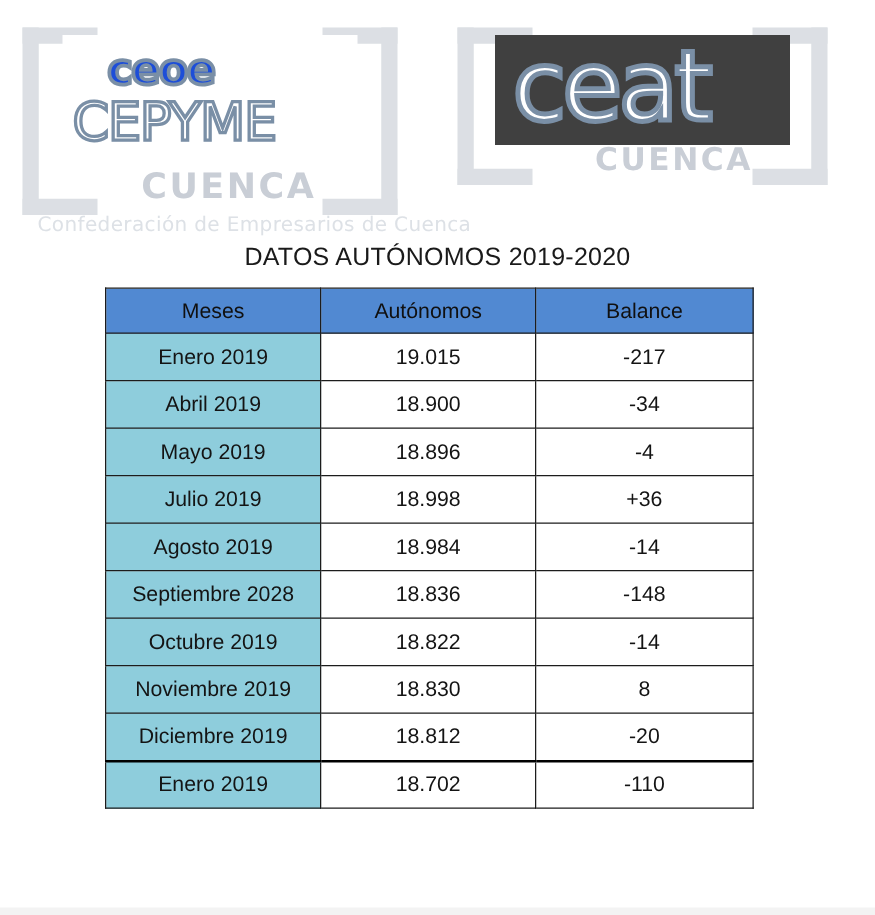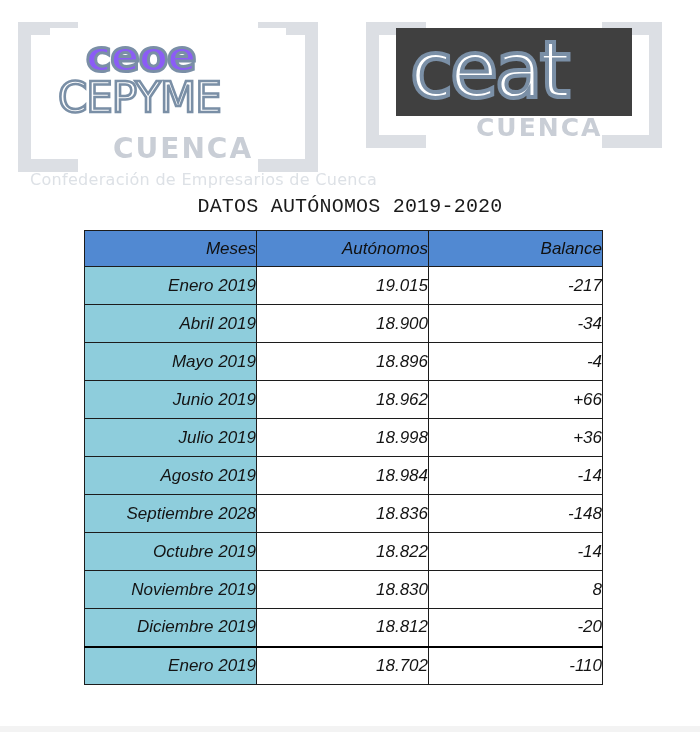--- a/index.html
+++ b/index.html
@@ -71,24 +71,24 @@
     height: 110px;
     background: #ffffff;
     z-index: 2;
   }
 
   .ceoe-word {
     position: absolute;
     left: 36px;
     top: 2px;
     font-family: "DejaVu Sans", sans-serif;
-    font-size: 43px;
+    font-size: 34px;
     font-weight: bold;
     letter-spacing: -1px;
-    color: #8b5cf6;
+    color: #1d4ed8;
     -webkit-text-stroke: 3px #7a8fa6;
     line-height: 52px;
   }
 
   .cepyme-word {
     position: absolute;
     left: 8px;
     top: 48px;
     font-family: "DejaVu Sans", sans-serif;
     font-size: 42px;
@@ -167,21 +167,21 @@
     line-height: 28px;
   }
 
   
   .table-title {
     position: absolute;
     left: 0;
     top: 195px;
     width: 700px;
     text-align: center;
-    font-family: Liberation Mono, monospace;
+    font-family: Liberation Sans, sans-serif;
     font-size: 20px;
     color: #1a1a1a;
     letter-spacing: 0.2px;
   }
 
   
   .data-table-wrap {
     position: absolute;
     left: 84px;
     top: 230px;
@@ -192,26 +192,25 @@
     border-collapse: collapse;
     width: 518px;
     table-layout: fixed;
   }
 
   table.data-table th,
   table.data-table td {
     border: 1px solid #1c1c1c;
     height: 38px;
     padding: 0 0;
-    text-align: right;
+    text-align: center;
     vertical-align: middle;
     font-family: "Liberation Sans", sans-serif;
     font-size: 17px;
     color: #141414;
-    font-style: italic;
   }
 
   table.data-table th {
     background: #5189d2;
     font-weight: normal;
     font-size: 17px;
     color: #101010;
     border-color: #1c1c1c;
     height: 36px;
   }
@@ -302,25 +301,20 @@
             <td class="month-cell">Abril 2019</td>
             <td class="value-cell">18.900</td>
             <td class="balance-cell">-34</td>
           </tr>
           <tr>
             <td class="month-cell">Mayo 2019</td>
             <td class="value-cell">18.896</td>
             <td class="balance-cell">-4</td>
           </tr>
           <tr>
-            <td class="month-cell">Junio 2019</td>
-            <td class="value-cell">18.962</td>
-            <td class="balance-cell">+66</td>
-          </tr>
-          <tr>
             <td class="month-cell">Julio 2019</td>
             <td class="value-cell">18.998</td>
             <td class="balance-cell">+36</td>
           </tr>
           <tr>
             <td class="month-cell">Agosto 2019</td>
             <td class="value-cell">18.984</td>
             <td class="balance-cell">-14</td>
           </tr>
           <tr>

